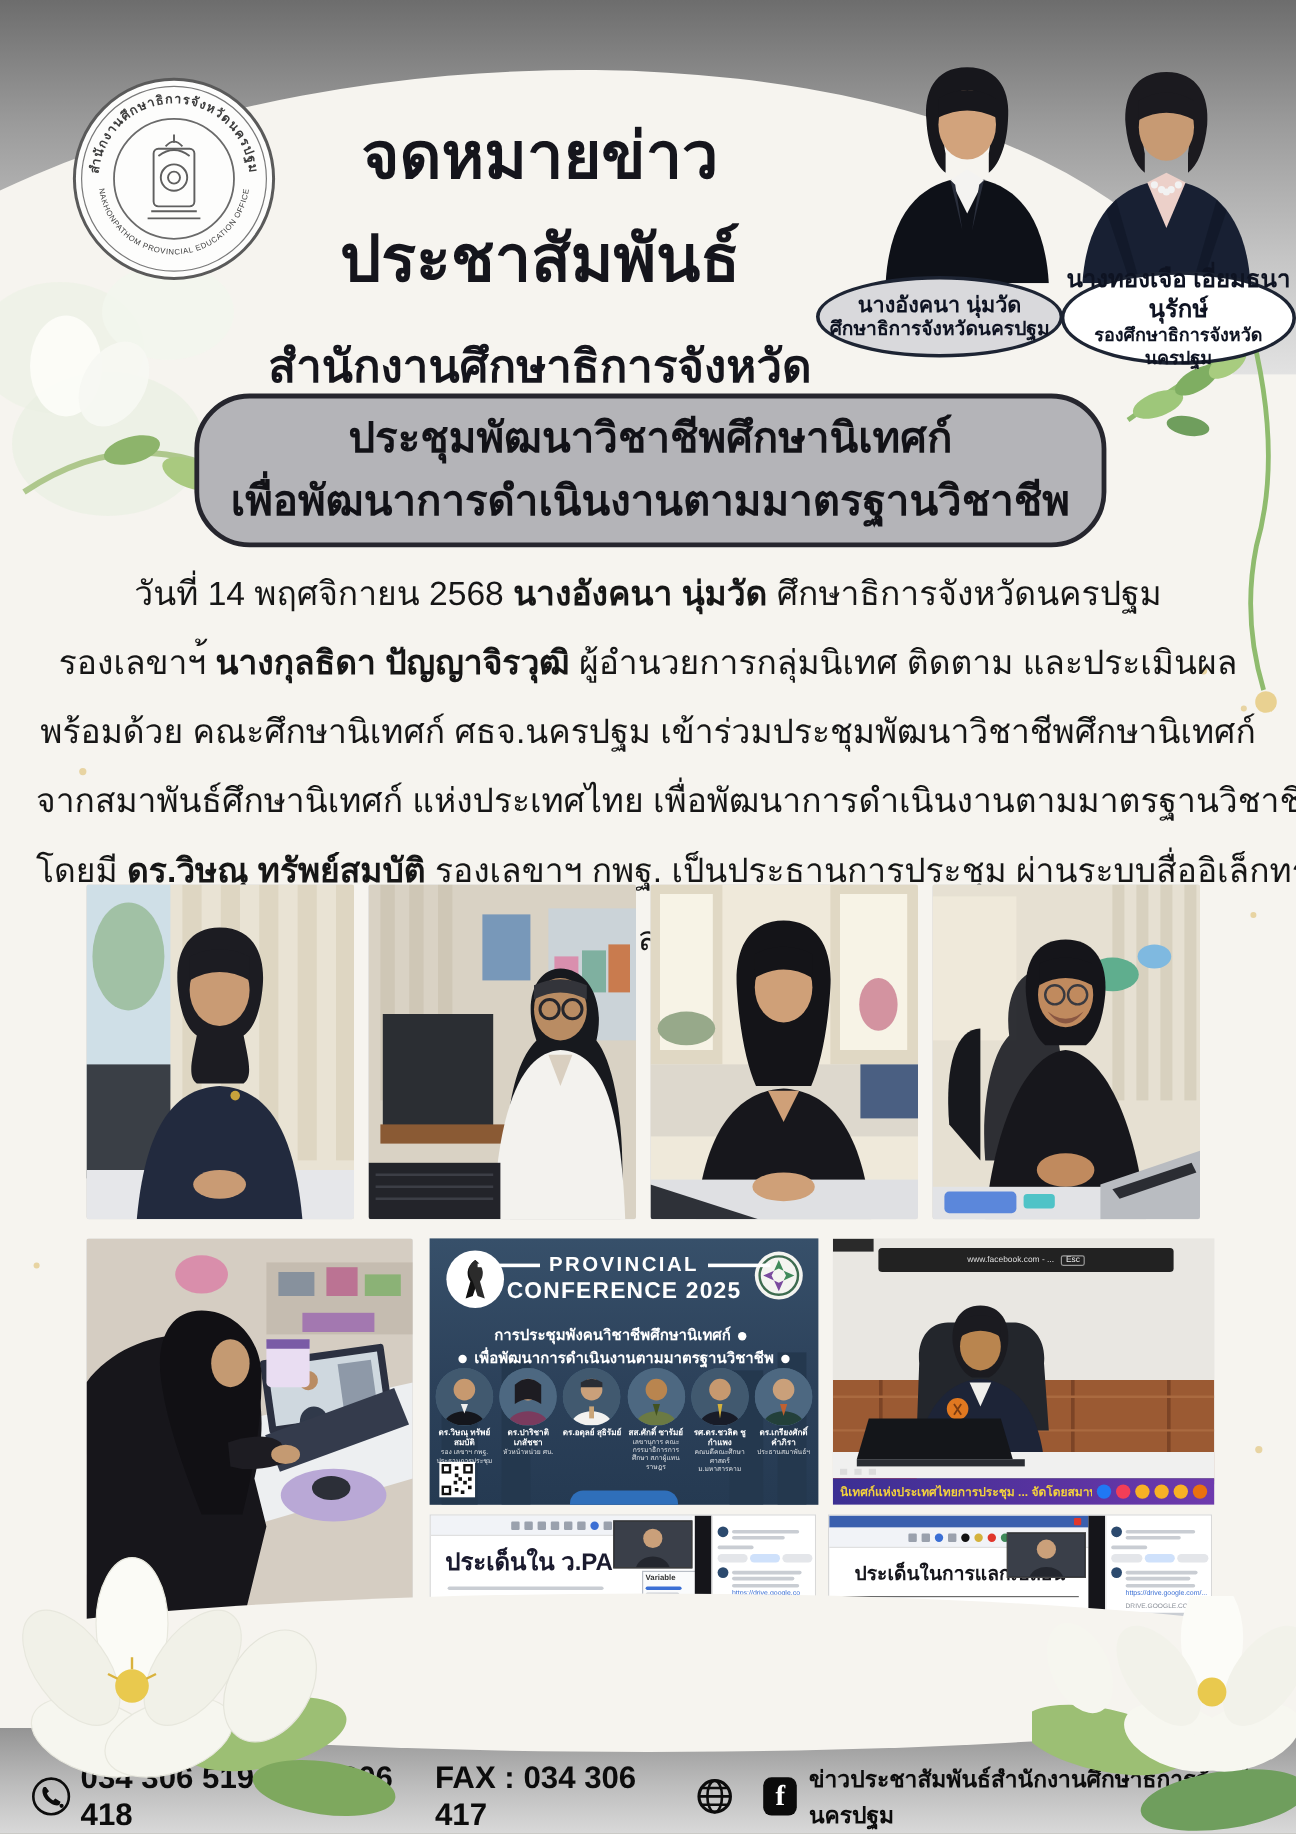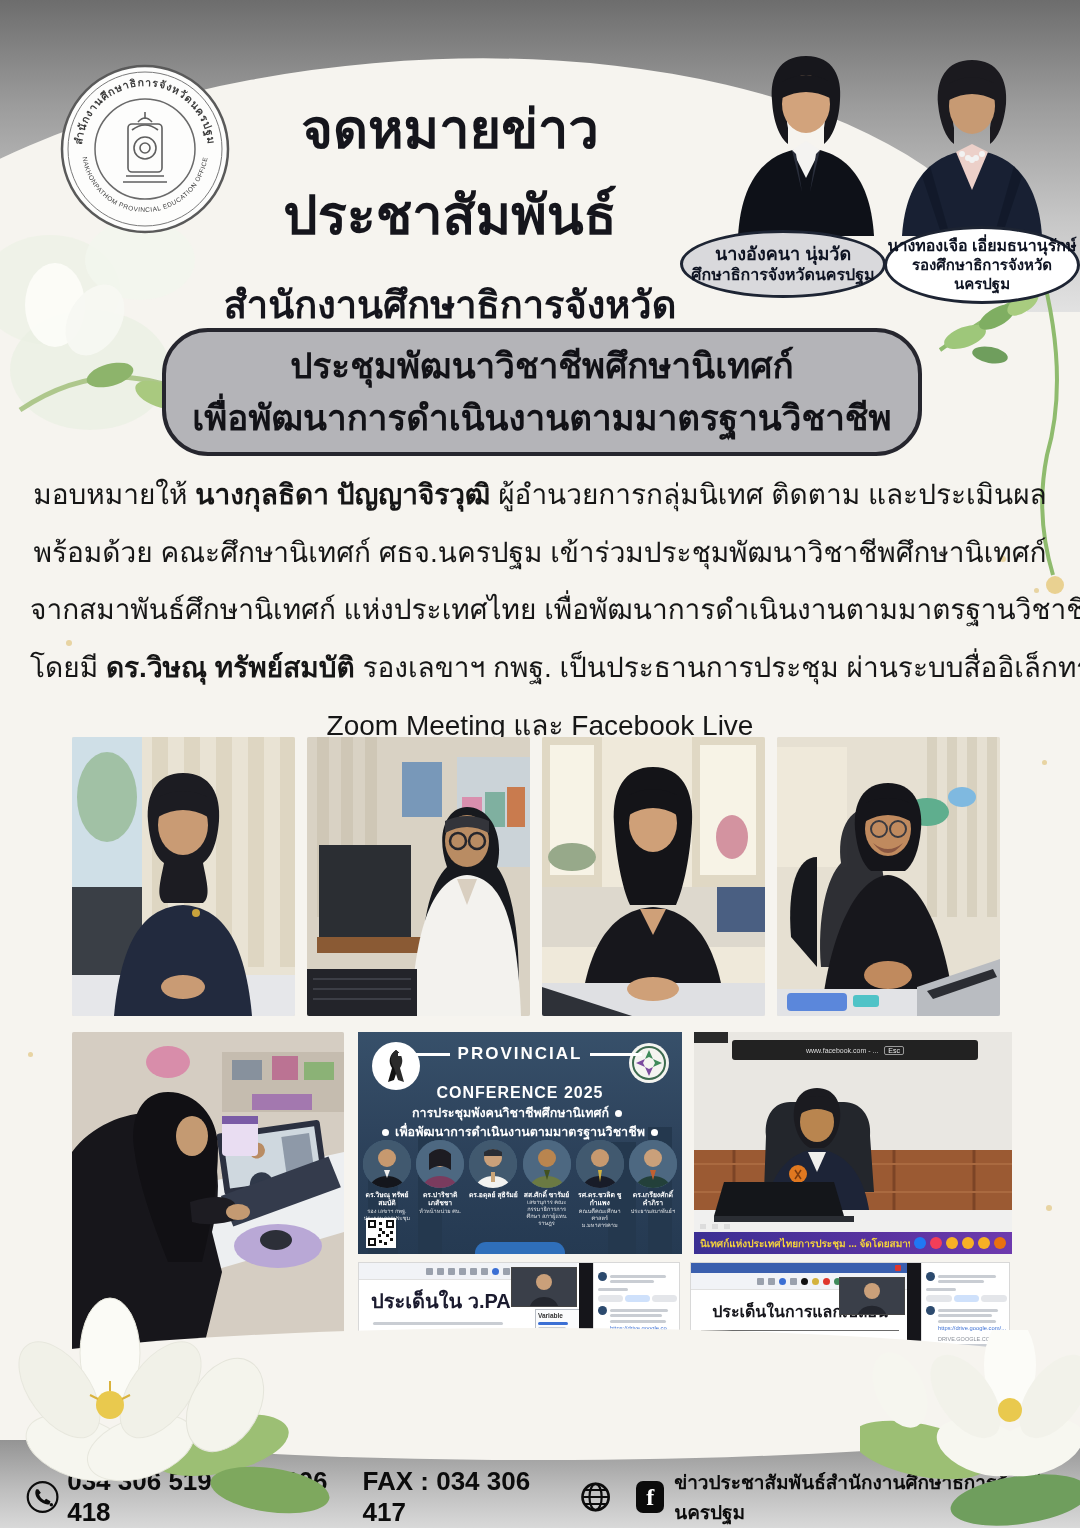--- a/index.html
+++ b/index.html
@@ -36,21 +36,21 @@
   
   .ph{position:absolute;overflow:hidden;border-radius:2px;background:#ddd;}
   .ph svg{display:block;width:100%;height:100%;}
 
   
   .poster{position:absolute;left:358px;top:1032px;width:324px;height:222px;overflow:hidden;
     background:linear-gradient(180deg,#37506a 0%,#2c415a 55%,#253a52 100%);color:#fff;}
   .poster-title{position:absolute;left:0;top:12px;width:100%;text-align:center;font-weight:800;}
   .sup-row{display:flex;align-items:center;justify-content:center;gap:8px;font-size:17px;letter-spacing:2px;}
   .sup-row .ln{width:52px;height:3px;background:#fff;}
-  .conf{font-size:16px;letter-spacing:1px;margin-top:20px;}
+  .conf{font-size:19px;letter-spacing:1px;margin-top:2px;}
   .poster-sub{position:absolute;left:0;top:72px;width:100%;text-align:center;font-weight:700;
     font-size:12.5px;line-height:1.5;}
   .dot-w{display:inline-block;width:7px;height:7px;border-radius:50%;background:#fff;margin:0 6px;vertical-align:middle;}
   .speakers{position:absolute;left:4px;top:108px;width:316px;display:flex;justify-content:space-between;}
   .spk{width:50px;text-align:center;}
   .spk .cir{width:48px;height:48px;border-radius:50%;overflow:hidden;background:#49667f;margin:0 auto;}
   .spk .nm{font-size:6.8px;font-weight:700;margin-top:3px;line-height:1.25;}
   .spk .rl{font-size:5.6px;opacity:.85;line-height:1.25;}
   .ribbon{position:absolute;left:14px;top:10px;width:48px;height:48px;background:#fff;border-radius:50%;}
   .poster-logo{position:absolute;right:12px;top:10px;width:42px;height:42px;}
@@ -193,31 +193,32 @@
     </g>
     <path d="M46 116 L66 186 L58 186 L38 126 Z" fill="#0f1524" opacity="0.6"></path>
     <path d="M130 116 L110 186 L118 186 L138 126 Z" fill="#0f1524" opacity="0.6"></path>
   </svg>
 
   <div class="bubble" style="left:680px;top:230px;width:200px;height:62px;background:#d9d9dc;">
     <div class="nm">นางอังคนา  นุ่มวัด</div>
     <div class="rl">ศึกษาธิการจังหวัดนครปฐม</div>
   </div>
   <div class="bubble" style="left:884px;top:226px;width:190px;height:72px;background:#ffffff;">
-    <div class="nm" style="font-size:16px;">นางทองเจือ  เอี่ยมธนานุรักษ์</div>
+    <div class="nm" style="font-size:20px;">นางทองเจือ  เอี่ยมธนานุรักษ์</div>
     <div class="rl" style="font-size:15px;">รองศึกษาธิการจังหวัดนครปฐม</div>
   </div>
 
   <div class="banner">
     <div>ประชุมพัฒนาวิชาชีพศึกษานิเทศก์</div>
     <div>เพื่อพัฒนาการดำเนินงานตามมาตรฐานวิชาชีพ</div>
   </div>
 
   <div class="article">
-    <div><span>มอบหมายให้ </span><b>นางกุลธิดา  ปัญญาจิรวุฒิ</b><span> ผู้อำนวยการกลุ่มนิเทศ ติดตาม และประเมินผล</span></div>
+    <div><span>วันที่ 14 พฤศจิกายน 2568 </span><b>นางอังคนา  นุ่มวัด</b><span> ศึกษาธิการจังหวัดนครปฐม</span></div>
+    <div><span>รองเลขาฯ้ </span><b>นางกุลธิดา  ปัญญาจิรวุฒิ</b><span> ผู้อำนวยการกลุ่มนิเทศ ติดตาม และประเมินผล</span></div>
     <div><span>พร้อมด้วย คณะศึกษานิเทศก์ ศธจ.นครปฐม เข้าร่วมประชุมพัฒนาวิชาชีพศึกษานิเทศก์</span><b></b><span></span></div>
     <div><span>จากสมาพันธ์ศึกษานิเทศก์ แห่งประเทศไทย เพื่อพัฒนาการดำเนินงานตามมาตรฐานวิชาชีพ</span><b></b><span></span></div>
     <div><span>โดยมี </span><b>ดร.วิษณุ  ทรัพย์สมบัติ</b><span> รองเลขาฯ  กพฐ. เป็นประธานการประชุม ผ่านระบบสื่ออิเล็กทรอนิกส์</span></div>
     <div><span>Zoom Meeting และ Facebook Live</span><b></b><span></span></div>
   </div>
 
   <div class="ph" style="left:72px;top:737px;width:223px;height:279px;">
     <svg viewBox="0 0 223 279">
       <rect width="223" height="279" fill="#e9e3d4"></rect>
       <rect x="0" y="0" width="70" height="170" fill="#cfdfe7"></rect>

